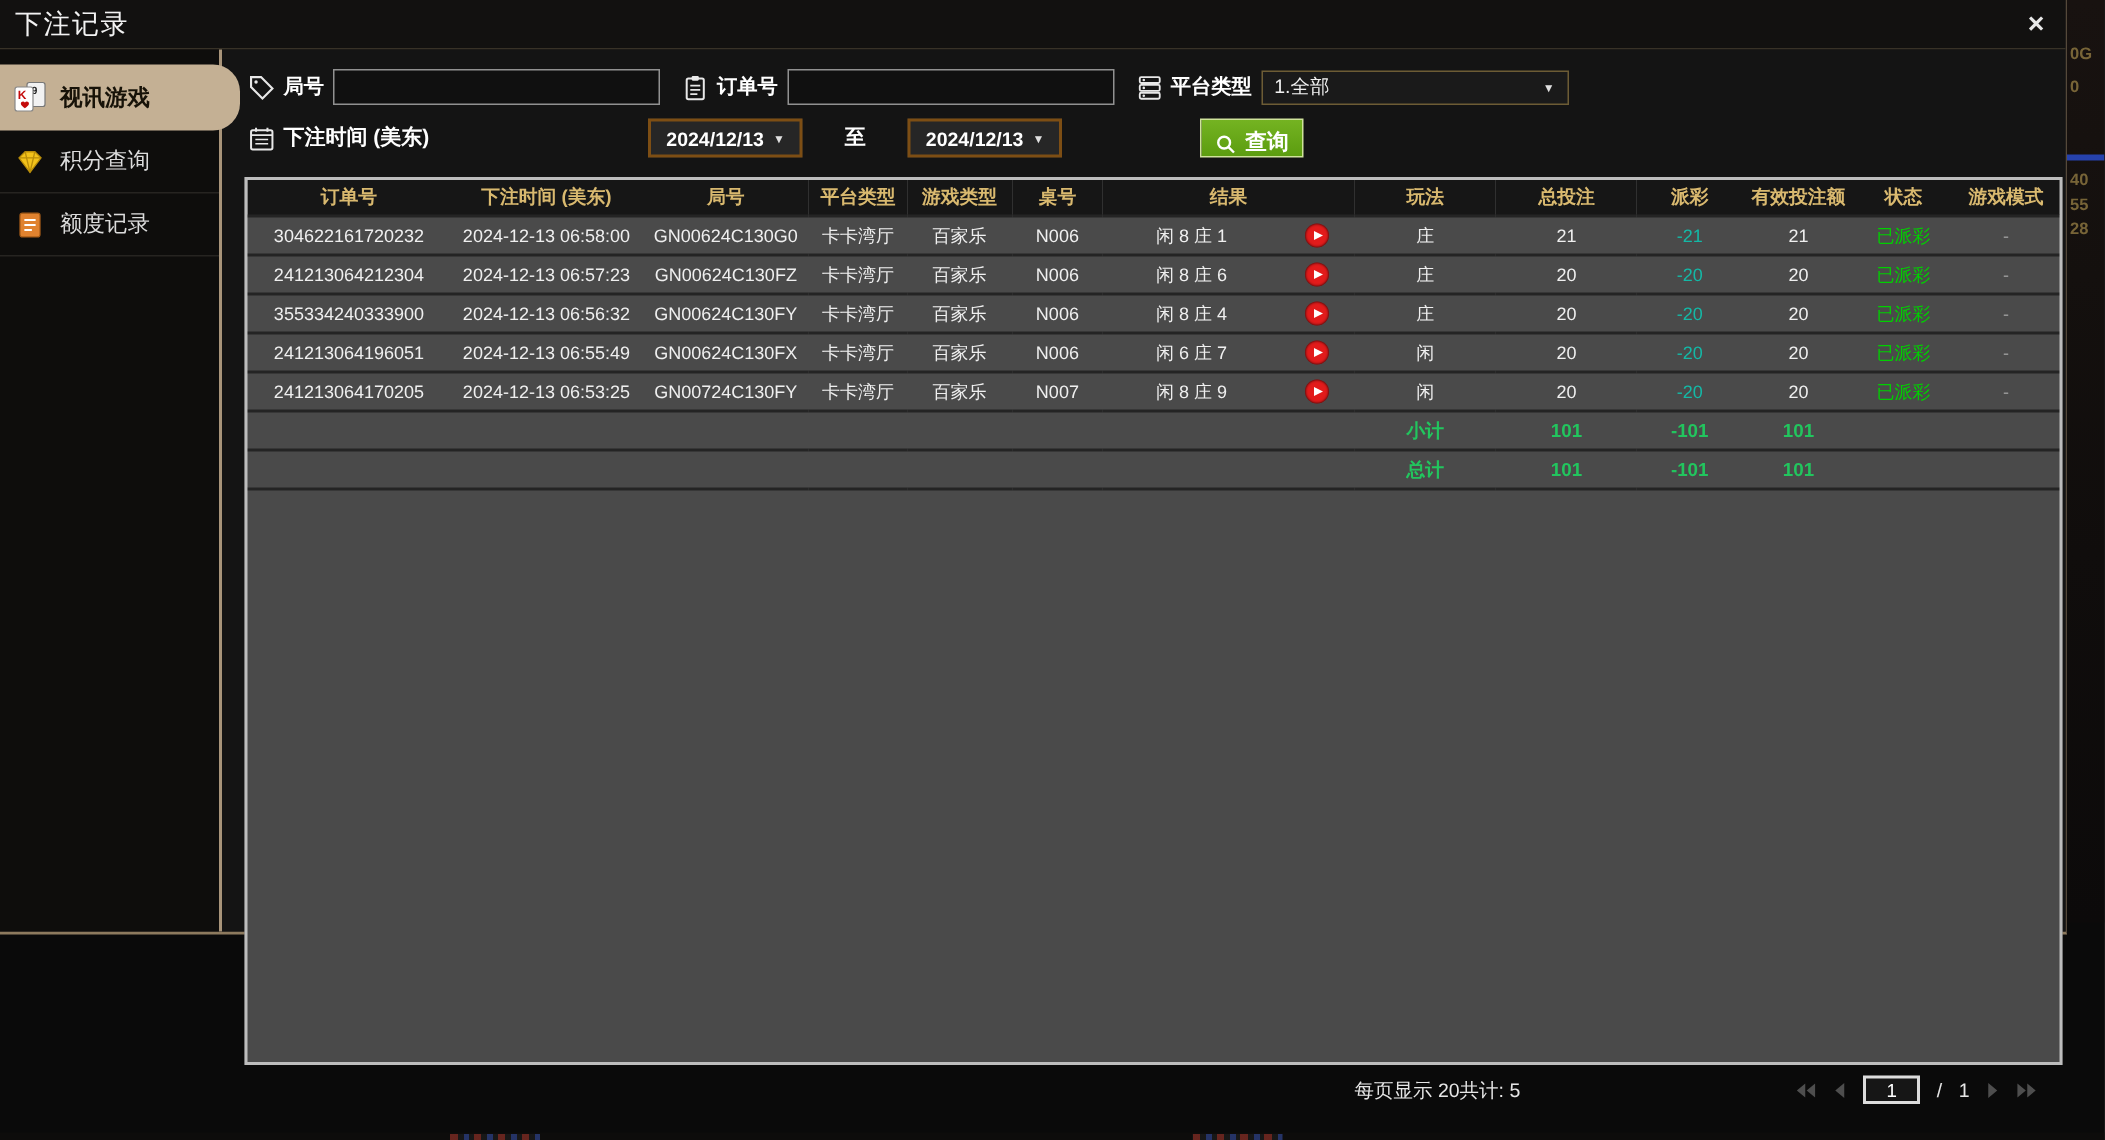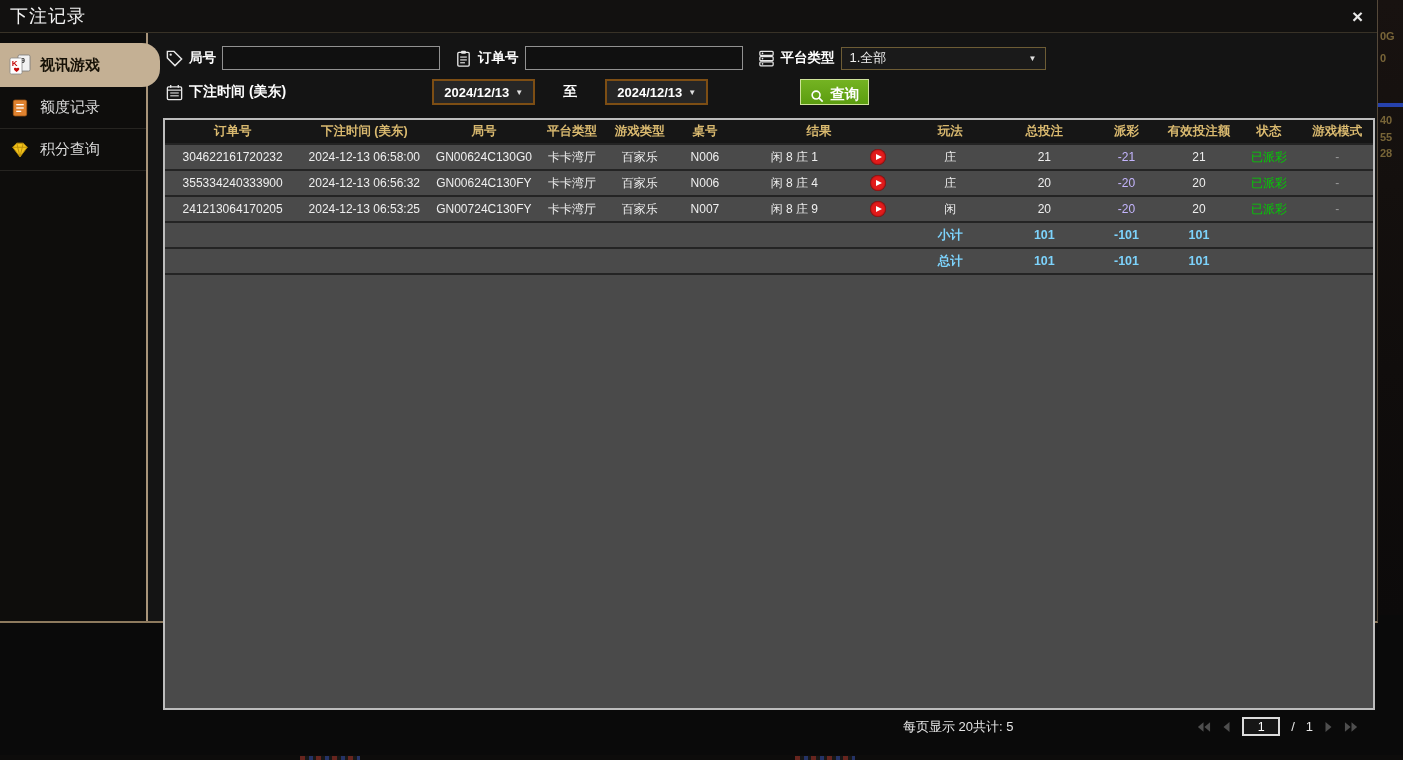--- a/index.html
+++ b/index.html
@@ -70,23 +70,23 @@
                 color:#fff; font-weight:bold; font-size:14.5px; height:26px; padding:0 9px; cursor:pointer; }
 
   
   .table-wrap { margin:0 2px 0 15px; width:1212px; height:592px; flex:0 0 592px;
                 border:2px solid #bdbdbd; background:#4a4a4a; overflow:hidden; }
   table { width:100%; border-collapse:collapse; table-layout:fixed; }
   thead th { background:#161616; color:#d9b96f; font-weight:bold; font-size:12.5px;
              height:24px; white-space:nowrap; overflow:hidden; }
   tbody td { height:26px; text-align:center; color:#efefef; font-size:12px;
              border-top:2px solid #242424; white-space:nowrap; overflow:hidden; }
-  tbody tr.sum-row td { color:#7dd3fc; font-weight:bold; font-size:12.5px; }
+  tbody tr.sum-row td { color:#22c55e; font-weight:bold; font-size:12.5px; }
   tbody tr.last td { border-bottom:2px solid #242424; }
-  td.neg { color:#c4b5fd; }
+  td.neg { color:#14b8a6; }
   td.status { color:#00d000; }
   td.dim { color:#9a9a9a; }
   .play-btn { width:16px; height:16px; border-radius:50%; background:#e21b1b;
               display:inline-flex; align-items:center; justify-content:center; cursor:pointer;
               box-shadow:0 0 2px #000 inset; vertical-align:middle; }
   .play-btn::after { content:''; border-left:6px solid #fff; border-top:3.5px solid transparent;
                      border-bottom:3.5px solid transparent; margin-left:1px; }
 
   
   .footer { height:33px; flex:0 0 33px; display:flex; align-items:center;
@@ -132,38 +132,38 @@
             <text x="13" y="9.5" font-size="7" font-weight="bold" fill="#222">9</text>
             <rect x="2" y="5" width="12" height="16" rx="1.5" fill="#ffffff" stroke="#888" stroke-width="0.8"></rect>
             <text x="3.8" y="13" font-size="8" font-weight="bold" fill="#c40b0b">K</text>
             <path d="M8.6 15.3 c-.9-1.1-2.7-.6-2.7.8 0 1.1 1.5 2.1 2.7 3 1.2-.9 2.7-1.9 2.7-3 0-1.4-1.8-1.9-2.7-.8z" fill="#c40b0b"></path>
           </svg>
         </span>
         <span>视讯游戏</span>
       </div>
       <div class="side-item">
         <span class="side-icon">
+          <svg width="22" height="22" viewBox="0 0 24 24">
+            <polygon points="4,9 8.5,4.5 15.5,4.5 20,9 12,19.5" fill="#f2c21b" stroke="#b98d0a" stroke-width="1"></polygon>
+            <polyline points="4,9 20,9" stroke="#b98d0a" stroke-width="1" fill="none"></polyline>
+            <polyline points="8.5,4.5 9.5,9 12,19.5 14.5,9 15.5,4.5" stroke="#b98d0a" stroke-width="1" fill="none"></polyline>
+          </svg>
+        </span>
+        <span>积分查询</span>
+      </div>
+      <div class="side-item">
+        <span class="side-icon">
           <svg width="20" height="20" viewBox="0 0 24 24">
             <rect x="4" y="2.5" width="16" height="19" rx="2" fill="#e0822f" stroke="#a85d18" stroke-width="1"></rect>
             <line x1="7.5" y1="8" x2="16.5" y2="8" stroke="#fff" stroke-width="1.6"></line>
             <line x1="7.5" y1="12" x2="16.5" y2="12" stroke="#fff" stroke-width="1.6"></line>
             <line x1="7.5" y1="16" x2="13.5" y2="16" stroke="#fff" stroke-width="1.6"></line>
           </svg>
         </span>
         <span>额度记录</span>
-      </div>
-      <div class="side-item">
-        <span class="side-icon">
-          <svg width="22" height="22" viewBox="0 0 24 24">
-            <polygon points="4,9 8.5,4.5 15.5,4.5 20,9 12,19.5" fill="#f2c21b" stroke="#b98d0a" stroke-width="1"></polygon>
-            <polyline points="4,9 20,9" stroke="#b98d0a" stroke-width="1" fill="none"></polyline>
-            <polyline points="8.5,4.5 9.5,9 12,19.5 14.5,9 15.5,4.5" stroke="#b98d0a" stroke-width="1" fill="none"></polyline>
-          </svg>
-        </span>
-        <span>积分查询</span>
       </div>
     </div>
 
     <div class="content">
 
       <div class="filter-row r1">
         <span class="f-icon">
           <svg width="19" height="19" viewBox="0 0 20 20">
             <path d="M2.5 2.5 h7 l8 8 -7 7 -8 -8 z" fill="none" stroke="#e8e8e8" stroke-width="1.5"></path>
             <circle cx="6" cy="6" r="1.2" fill="#e8e8e8"></circle>
@@ -279,29 +279,61 @@
     <td>闲 8 庄 1</td>
     <td><span class="play-btn"></span></td>
     <td>庄</td>
     <td>21</td>
     <td class="neg">-21</td>
     <td>21</td>
     <td class="status">已派彩</td>
     <td class="dim">-</td>
   </tr>
               <tr class="data-row">
+    <td>241213064212304</td>
+    <td>2024-12-13 06:57:23</td>
+    <td>GN00624C130FZ</td>
+    <td>卡卡湾厅</td>
+    <td>百家乐</td>
+    <td>N006</td>
+    <td>闲 8 庄 6</td>
+    <td><span class="play-btn"></span></td>
+    <td>庄</td>
+    <td>20</td>
+    <td class="neg">-20</td>
+    <td>20</td>
+    <td class="status">已派彩</td>
+    <td class="dim">-</td>
+  </tr>
+              <tr class="data-row">
     <td>355334240333900</td>
     <td>2024-12-13 06:56:32</td>
     <td>GN00624C130FY</td>
     <td>卡卡湾厅</td>
     <td>百家乐</td>
     <td>N006</td>
     <td>闲 8 庄 4</td>
     <td><span class="play-btn"></span></td>
     <td>庄</td>
+    <td>20</td>
+    <td class="neg">-20</td>
+    <td>20</td>
+    <td class="status">已派彩</td>
+    <td class="dim">-</td>
+  </tr>
+              <tr class="data-row">
+    <td>241213064196051</td>
+    <td>2024-12-13 06:55:49</td>
+    <td>GN00624C130FX</td>
+    <td>卡卡湾厅</td>
+    <td>百家乐</td>
+    <td>N006</td>
+    <td>闲 6 庄 7</td>
+    <td><span class="play-btn"></span></td>
+    <td>闲</td>
     <td>20</td>
     <td class="neg">-20</td>
     <td>20</td>
     <td class="status">已派彩</td>
     <td class="dim">-</td>
   </tr>
               <tr class="data-row">
     <td>241213064170205</td>
     <td>2024-12-13 06:53:25</td>
     <td>GN00724C130FY</td>

